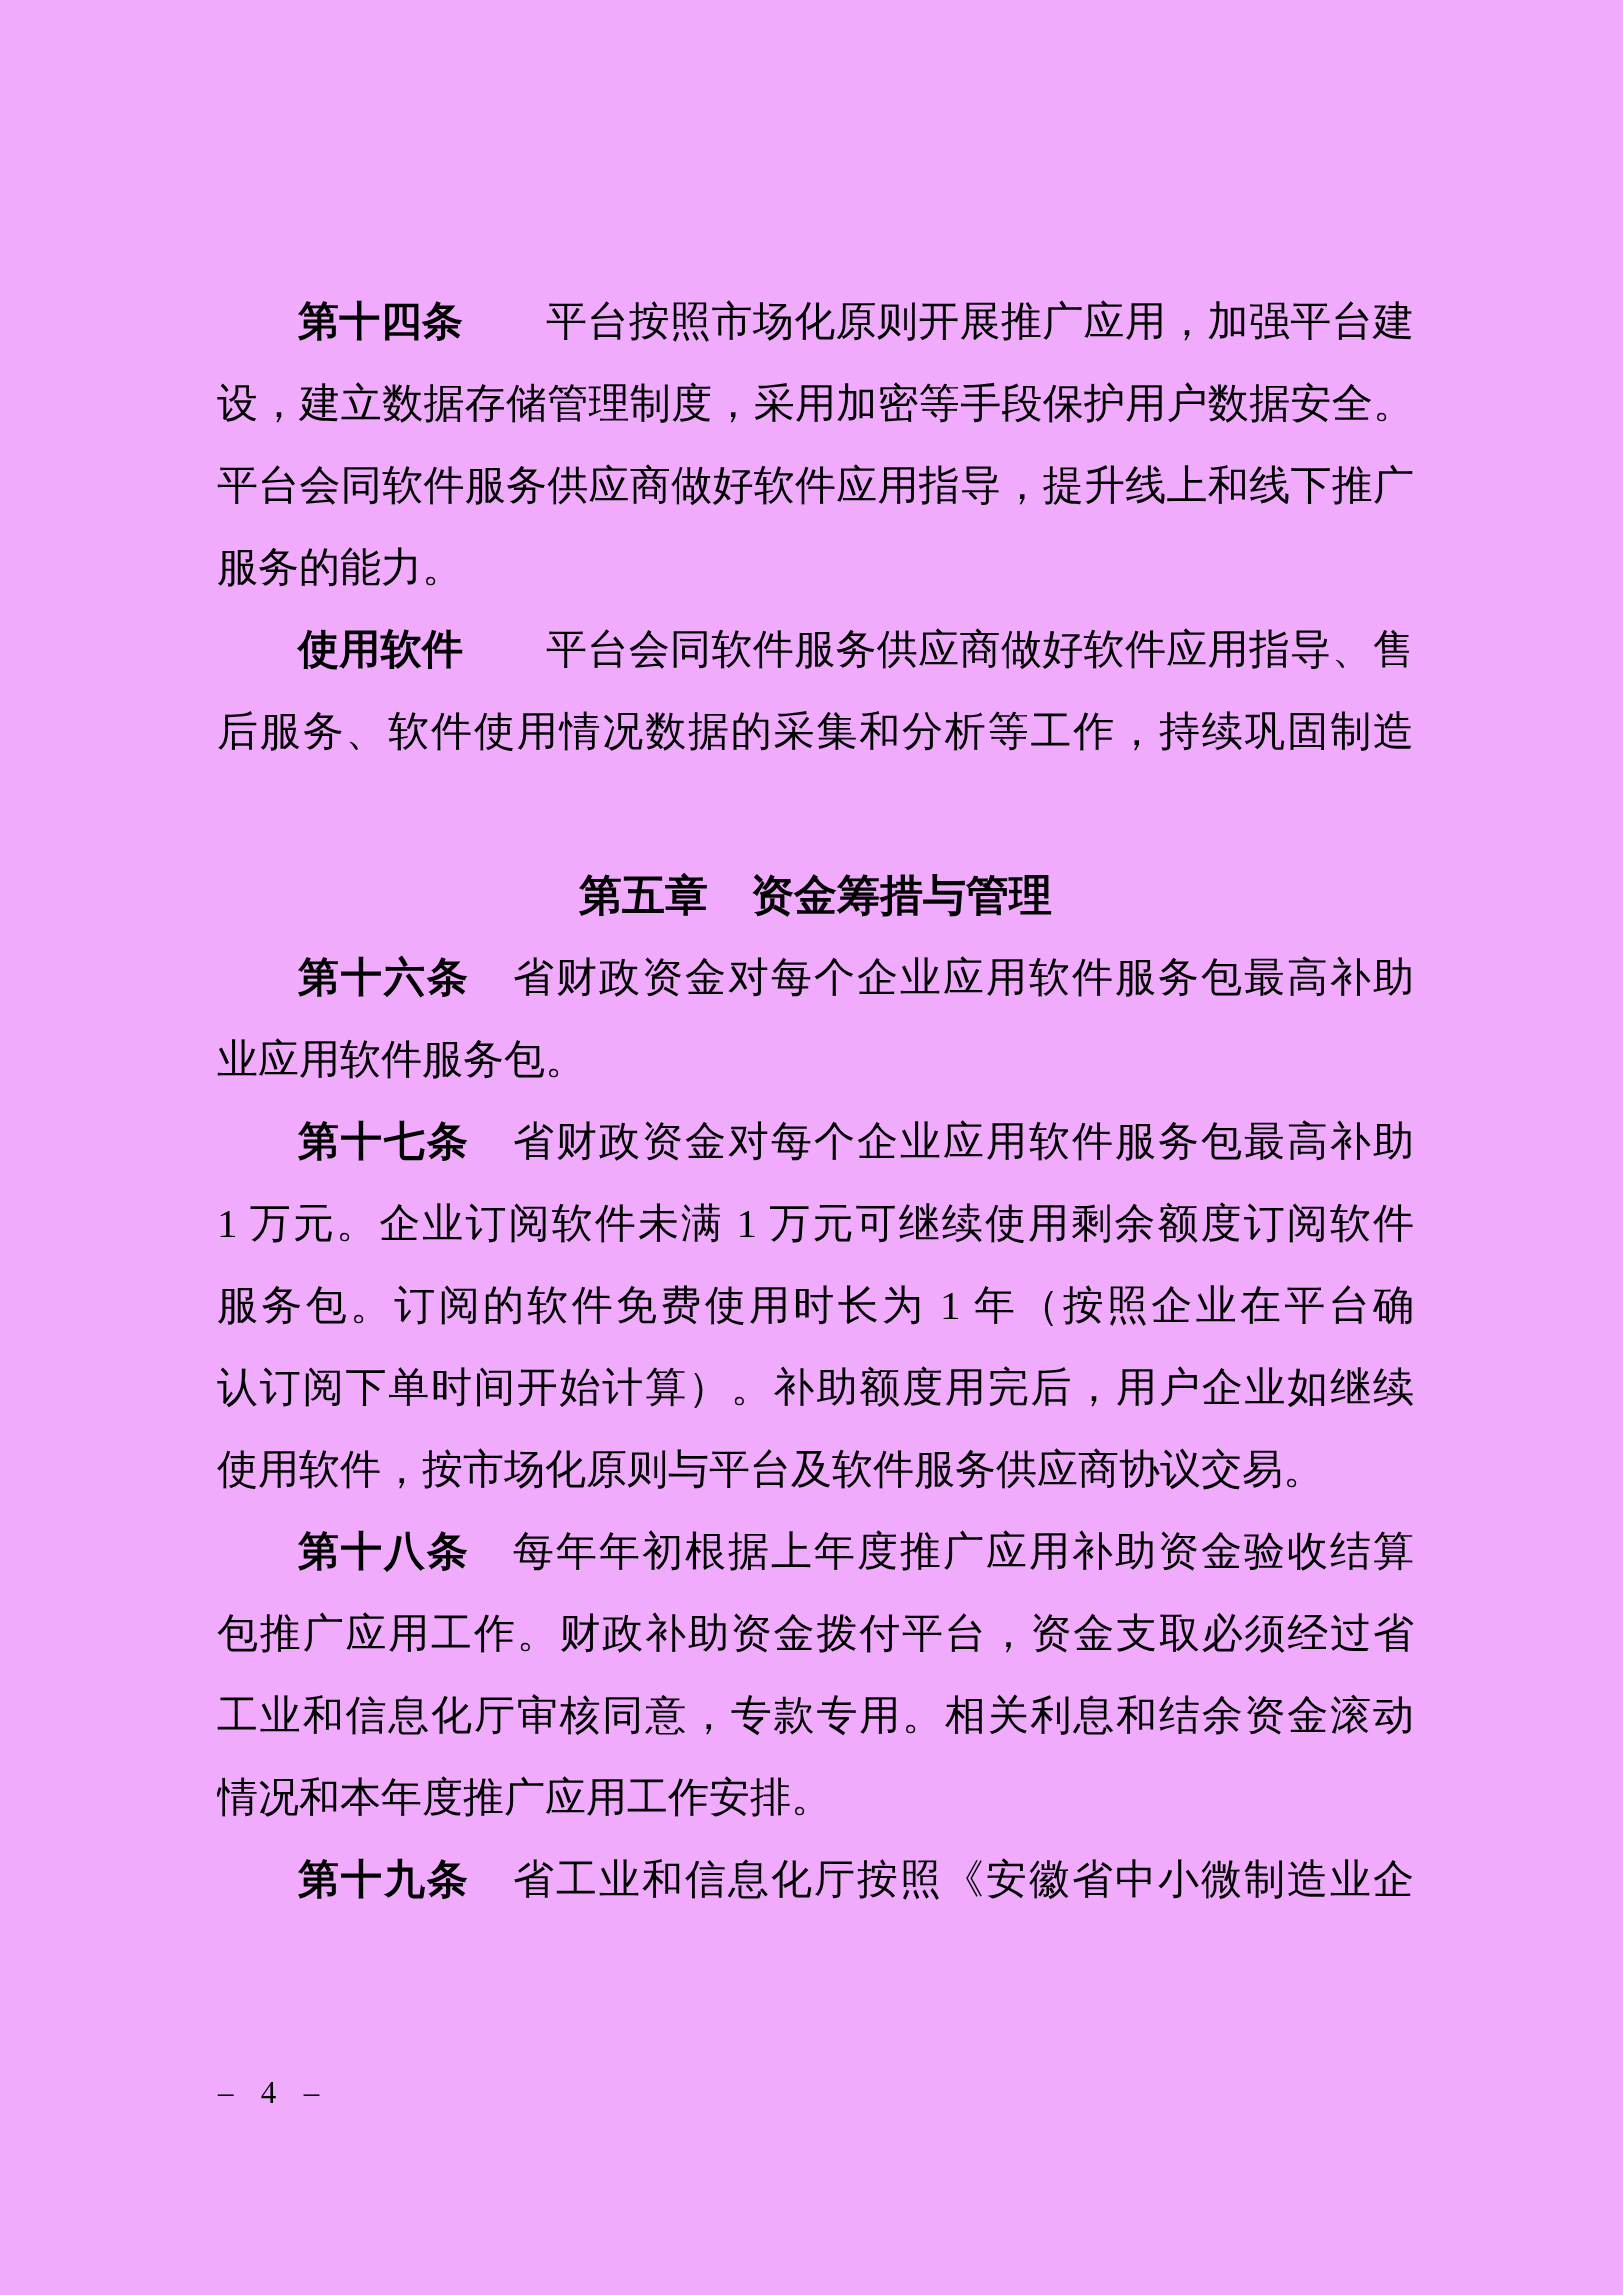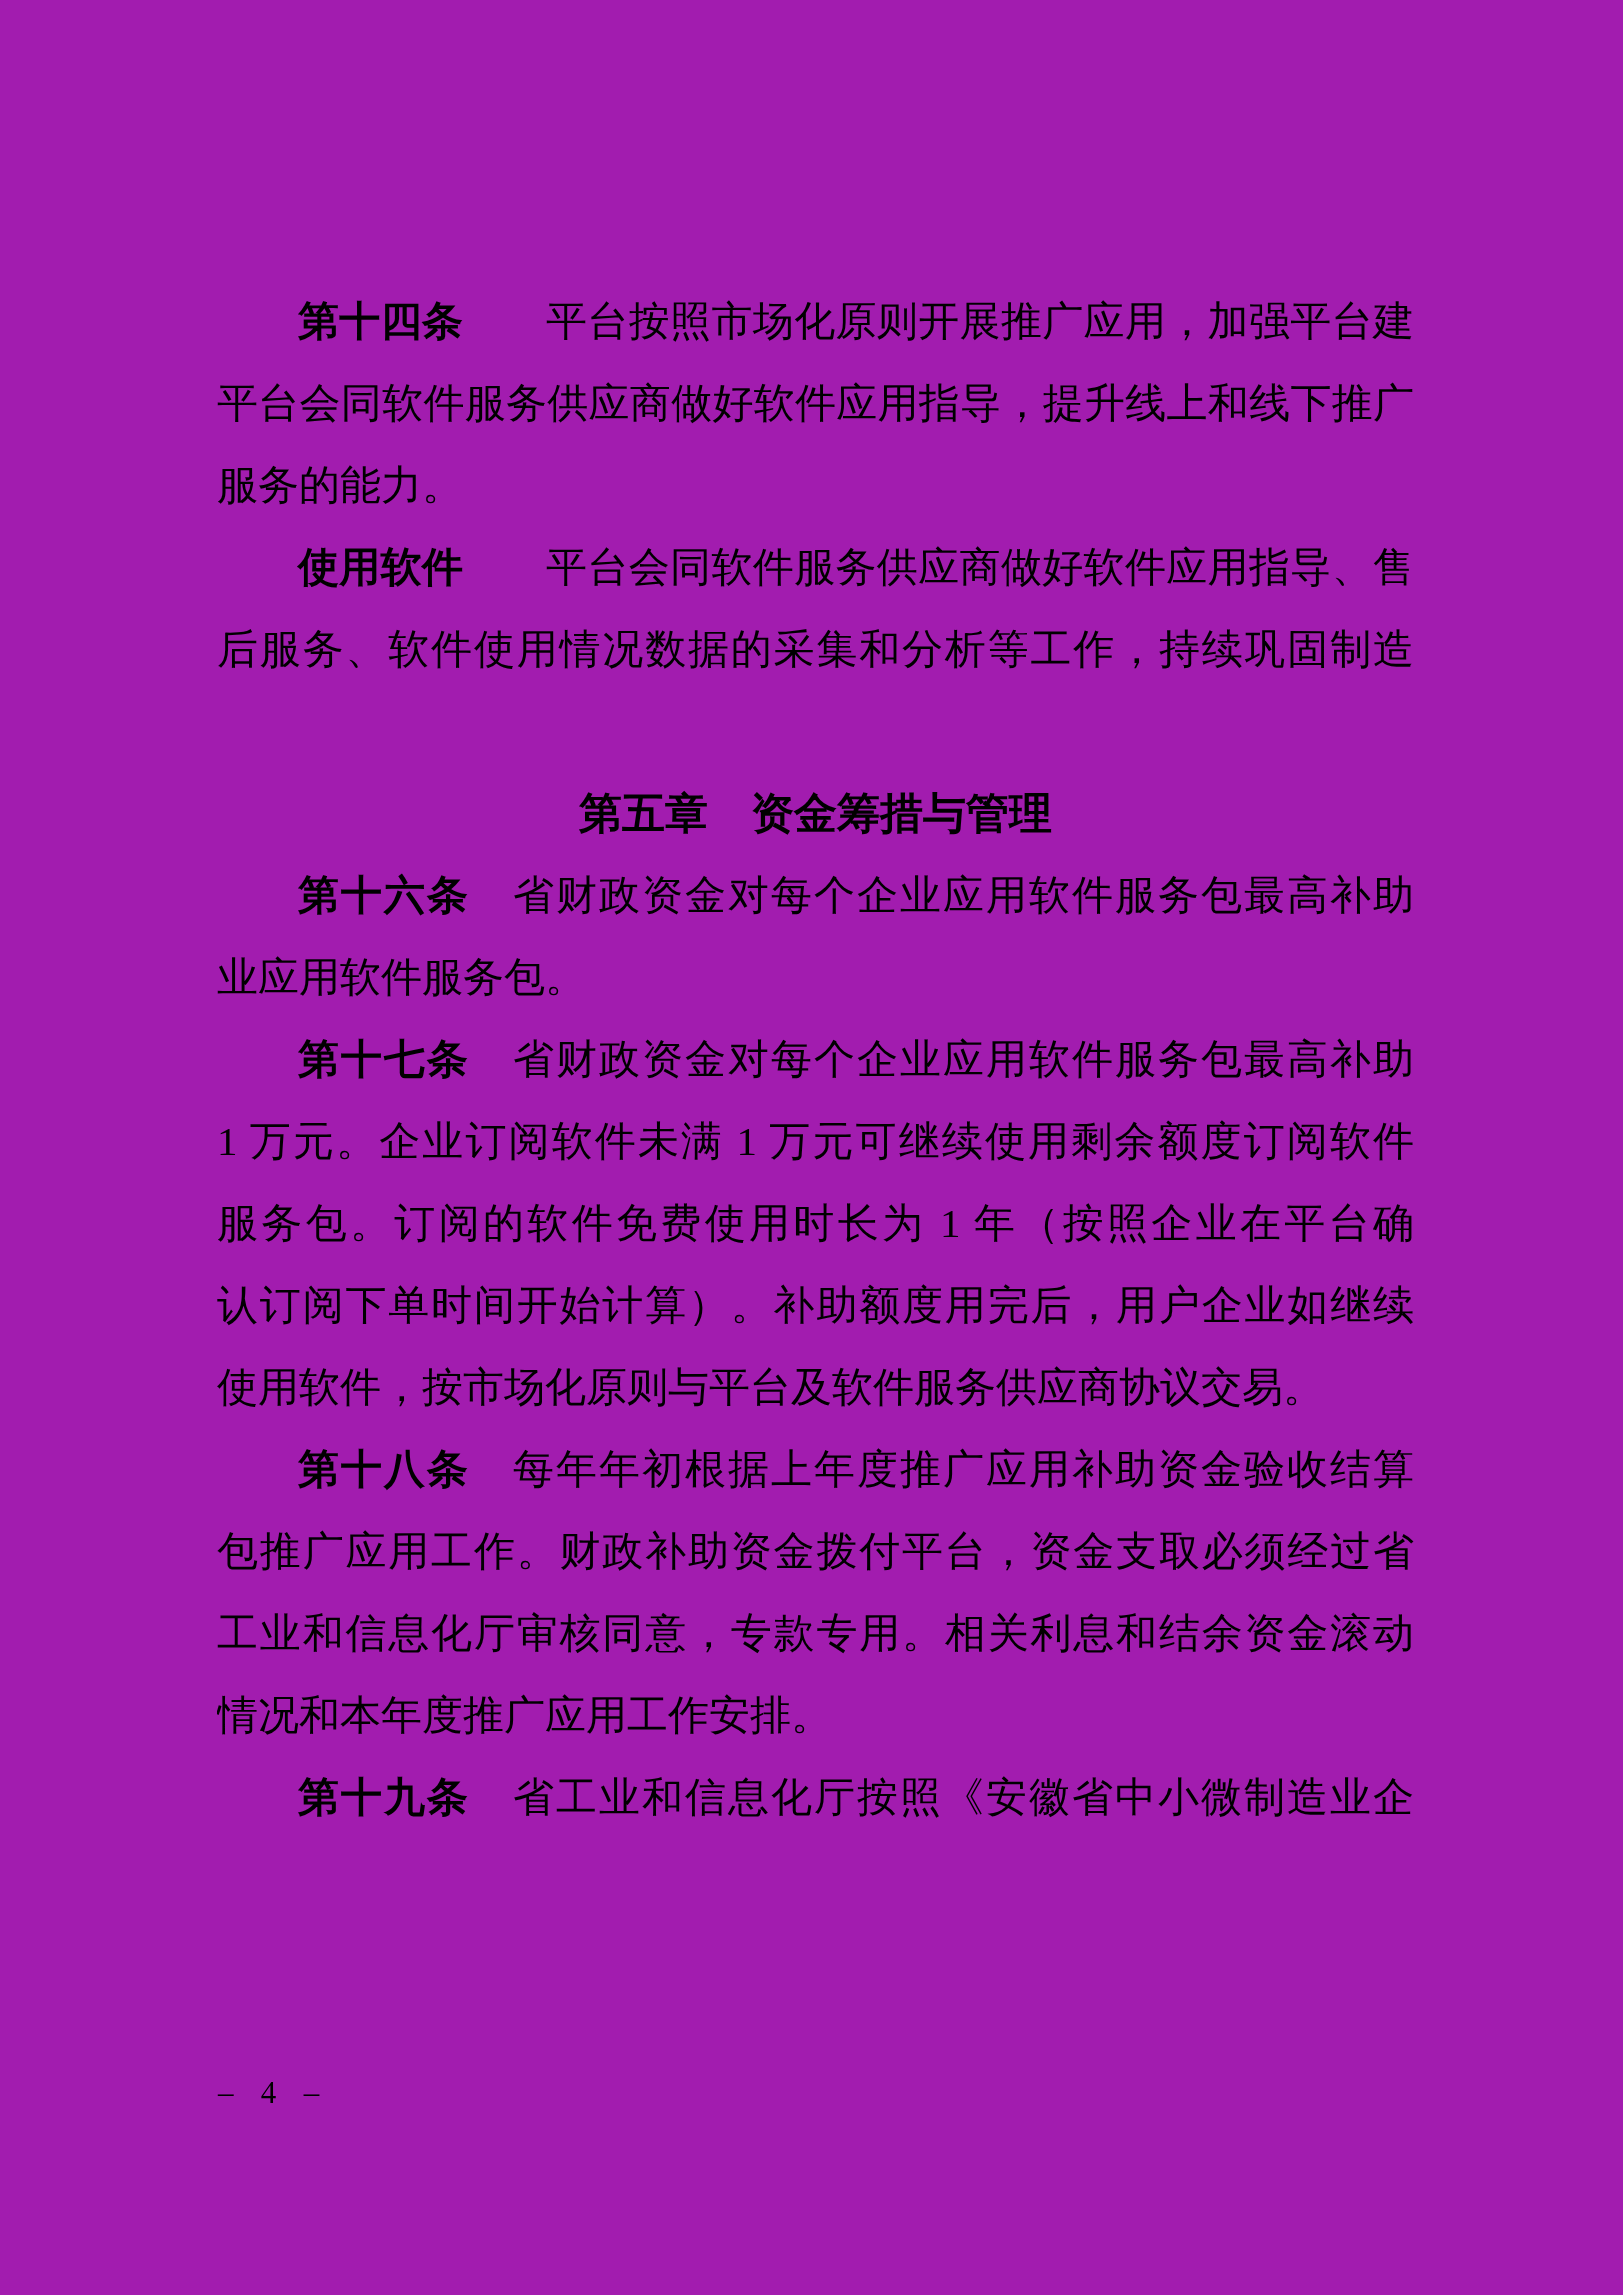--- a/index.html
+++ b/index.html
@@ -4,21 +4,21 @@
 <style>
   html, body {
     margin: 0;
     padding: 0;
     background: #ffffff;
   }
   .page {
     position: relative;
     width: 1623px;
     height: 2295px;
-    background: #a21caf;
+    background: #f0abfc;
     color: #000000;
     font-family: "Liberation Serif", "DejaVu Serif", serif;
     overflow: hidden;
   }
   .text-column {
     position: absolute;
     left: 217px;
     top: 280px;
     width: 1197px;
     font-size: 41px;
@@ -60,20 +60,21 @@
     letter-spacing: 1.3px;
     color: #000000;
   }
 </style>
 </head>
 <body>
 
 <div class="page">
   <div class="text-column">
       <div class="line fill indent"><span class="art">第十四条</span><span>　　平台按照市场化原则开展推广应用，加强平台建</span></div>
+      <div class="line fill">设，建立数据存储管理制度，采用加密等手段保护用户数据安全。</div>
       <div class="line fill">平台会同软件服务供应商做好软件应用指导，提升线上和线下推广</div>
       <div class="line">服务的能力。</div>
       <div class="line fill indent"><span class="art">使用软件</span><span>　　平台会同软件服务供应商做好软件应用指导、售</span></div>
       <div class="line fill">后服务、软件使用情况数据的采集和分析等工作，持续巩固制造</div>
       <div class="line blank"></div>
       <div class="line heading">第五章　资金筹措与管理</div>
       <div class="line fill indent"><span class="art">第十六条</span><span>　省财政资金对每个企业应用软件服务包最高补助</span></div>
       <div class="line">业应用软件服务包。</div>
       <div class="line fill indent"><span class="art">第十七条</span><span>　省财政资金对每个企业应用软件服务包最高补助</span></div>
       <div class="line fill">1 万元。企业订阅软件未满 1 万元可继续使用剩余额度订阅软件</div>

